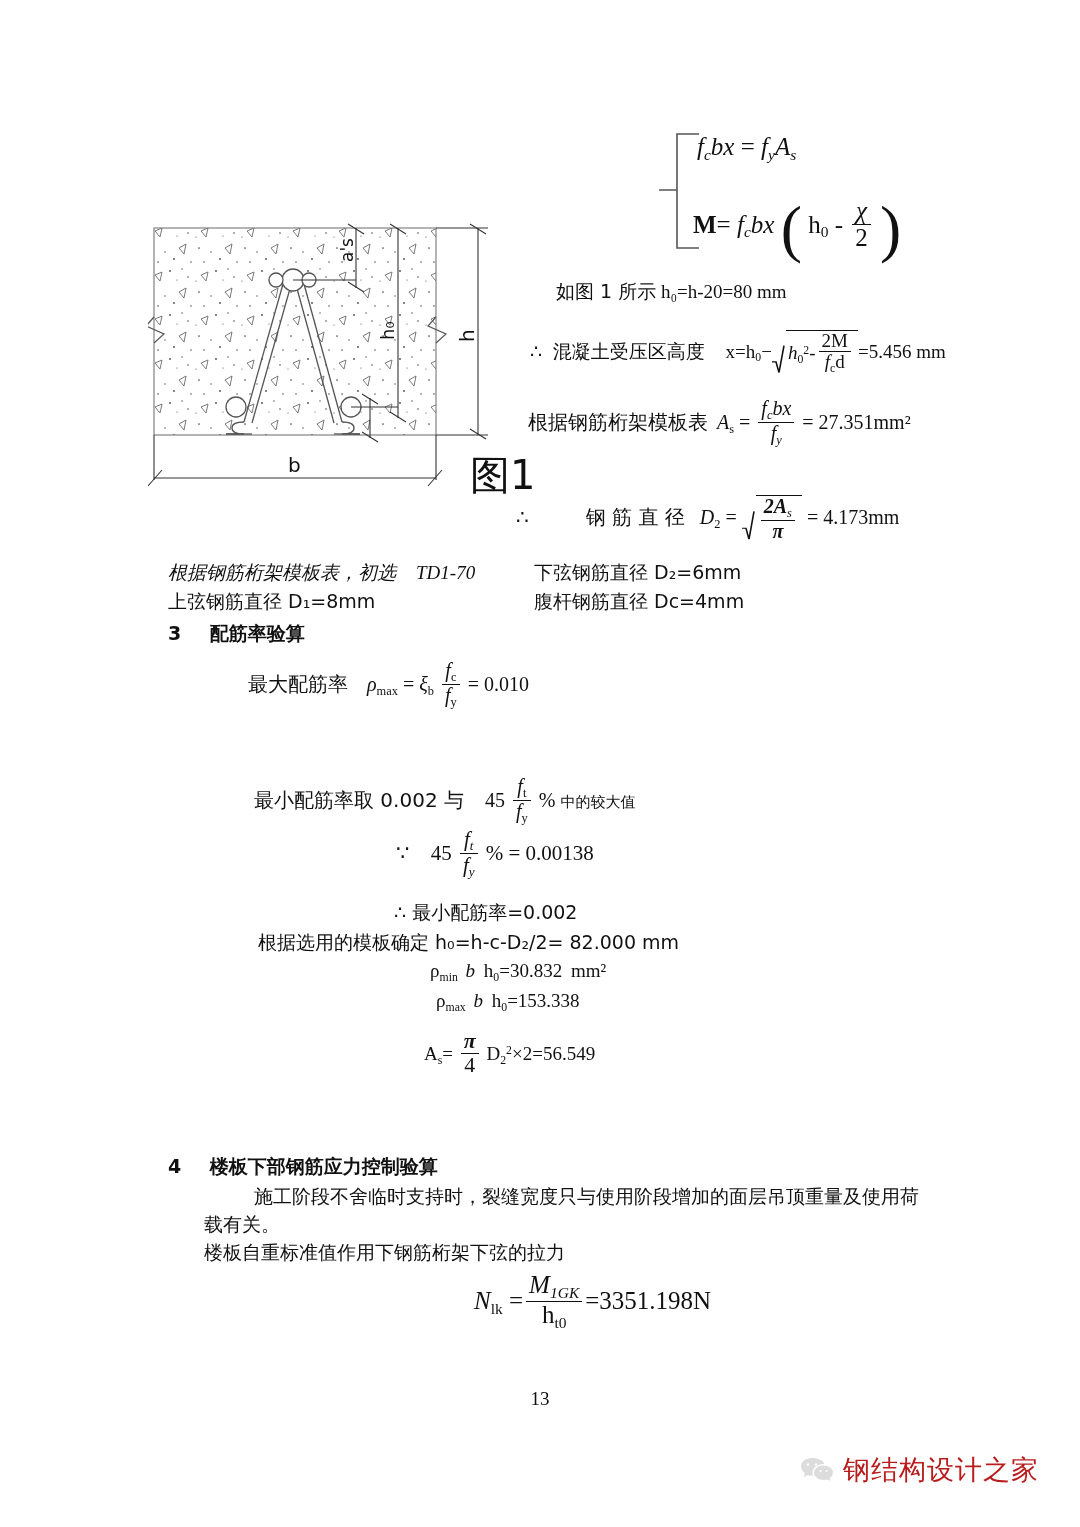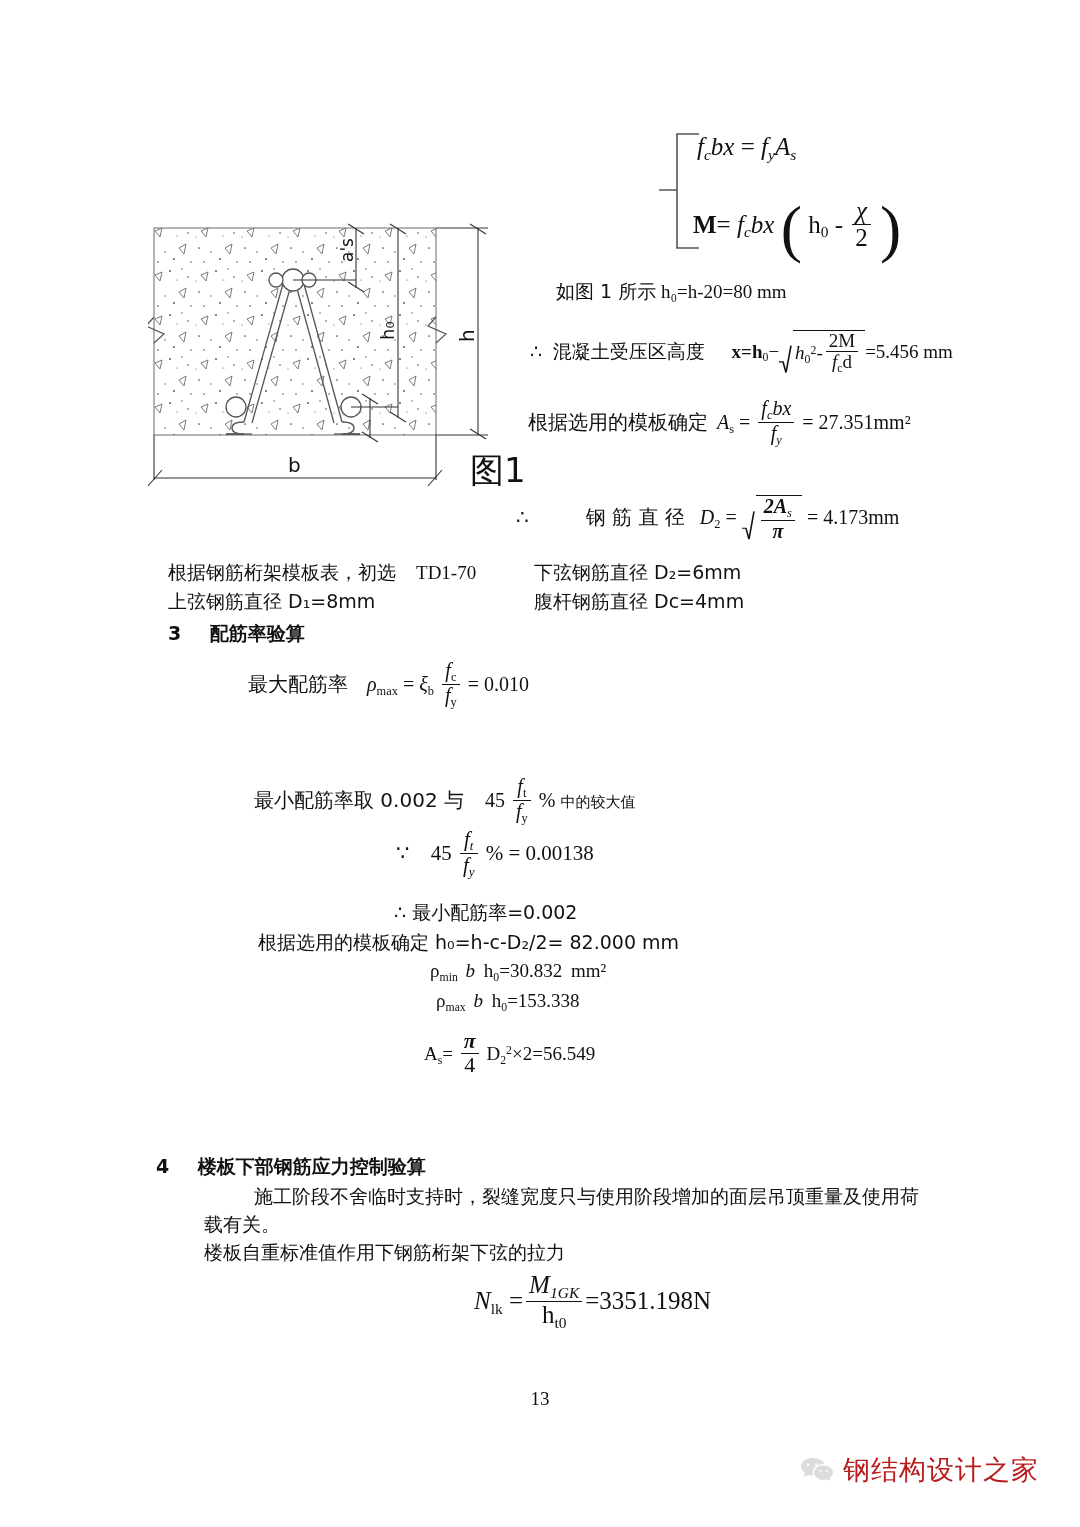--- a/index.html
+++ b/index.html
@@ -78,21 +78,21 @@
   .brace-wrap { position: relative; display: block; width: 310px; height: 128px; }
   .brace-svg { position: absolute; left: 0; top: 0; }
   .sys-line1 { position: absolute; left: 42px; top: 5px; font-size: 25px; }
   .sys-line2 { position: absolute; left: 38px; top: 72px; font-size: 25px; }
 
   
   #figure { position: absolute; left: 148px; top: 222px; width: 370px; height: 275px; }
   #figure svg { display: block; }
   .fig-caption {
     position: absolute; left: 470px; top: 448px;
-    font-size: 34px;
+    font-size: 40px;
     font-family: "DejaVu Sans", "Liberation Sans", sans-serif;
   }
   .heading {
     font-family: "DejaVu Sans", "Liberation Sans", sans-serif;
     font-weight: bold;
     font-size: 19px;
   }
   .body-line { font-size: 19px; font-family: "DejaVu Sans", "Liberation Sans", sans-serif; }
 
   .footer-page {
@@ -248,49 +248,49 @@
 
   <div class="abs" style="left:556px; top:279px; font-size:19px;">
     <span class="cn">如图 1 所示</span>
     <span>h₀=h-20=80</span>
     <span>mm</span>
   </div>
 
   <div class="abs" style="left:530px; top:330px; font-size:19px;">
     <span>∴</span>
     <span class="cn" style="margin-left:6px;">混凝土受压区高度</span>
-    <span style="margin-left:22px;font-weight:bold;">x=h</span><sub>0</sub><span>−</span><span class="sqrt"><svg class="rad" viewBox="0 0 13 40" preserveAspectRatio="none">
+    <span style="margin-left:16px;">x=h</span><sub>0</sub><span>−</span><span class="sqrt"><svg class="rad" viewBox="0 0 13 40" preserveAspectRatio="none">
           <path d="M0 24 L4 24 L7 39 L12 1" fill="none" stroke="#111" stroke-width="1.6"></path>
         </svg><span class="body"><span class="mi">h</span><sub>0</sub><sup>2</sup><span>-</span><span class="frac"><span class="num">2M</span><span class="den"><span class="mi">f</span><sub>c</sub><span>d</span></span></span></span></span><span>=5.456</span>
     <span>mm</span>
   </div>
 
   <div class="abs" style="left:528px; top:400px; font-size:20px;">
-    <span class="cn">根据选用的模板确定</span>
+    <span class="cn">根据钢筋桁架模板表</span>
     <span class="mi" style="margin-left:4px;">A</span><sub>s</sub>
     <span>=</span>
     <span class="frac">
       <span class="num"><span class="mi">f</span><span class="sub-i">c</span><span class="mi">bx</span></span>
       <span class="den"><span class="mi">f</span><span class="sub-i">y</span></span>
     </span>
     <span>= 27.351mm²</span>
   </div>
 
   <div class="abs" style="left:516px; top:495px; font-size:20px;">
     <span>∴</span>
     <span class="cn" style="margin-left:52px;">钢 筋 直 径</span>
     <span class="mi" style="margin-left:10px;">D</span><sub>2</sub>
     <span>=</span>
     <span class="sqrt"><svg class="rad" viewBox="0 0 13 40" preserveAspectRatio="none">
           <path d="M0 24 L4 24 L7 39 L12 1" fill="none" stroke="#111" stroke-width="1.6"></path>
         </svg><span class="body"><span class="frac"><span class="num"><span class="mb mi">2A</span><span class="sub-i">s</span></span><span class="den mi mb">π</span></span></span></span>
     <span>= 4.173mm</span>
   </div>
 
-  <div class="abs body-line" style="left:168px; top:560px;">
+  <div class="abs body-line" style="left:168px; top:560px;font-style:italic;">
     <span>根据钢筋桁架模板表，初选</span>
     <span style="margin-left:14px; font-family:'Liberation Serif',serif;">TD1-70</span>
   </div>
   <div class="abs body-line" style="left:534px; top:560px;">下弦钢筋直径 D₂=6mm</div>
   <div class="abs body-line" style="left:168px; top:589px;">上弦钢筋直径  D₁=8mm</div>
   <div class="abs body-line" style="left:534px; top:589px;">腹杆钢筋直径 Dc=4mm</div>
 
   <div class="abs heading" style="left:168px; top:621px;">
     <span>3</span>
     <span style="margin-left:22px;">配筋率验算</span>
@@ -350,21 +350,21 @@
   <div class="abs" style="left:424px; top:1032px; font-size:19px;">
     <span>A</span><sub>s</sub><span>=</span>
     <span class="frac">
       <span class="num mi mb" style="font-size:1.15em;">π</span>
       <span class="den" style="font-size:1.15em;">4</span>
     </span>
     <span>D</span><sub>2</sub><sup>2</sup><span>×2=56.549</span>
   </div>
 
 
-  <div class="abs heading" style="left:156px; top:1154px;">
+  <div class="abs heading" style="left:168px; top:1154px;">
     <span>4</span>
     <span style="margin-left:22px;">楼板下部钢筋应力控制验算</span>
   </div>
 
   <div class="abs body-line" style="left:254px; top:1184px;">施工阶段不舍临时支持时，裂缝宽度只与使用阶段增加的面层吊顶重量及使用荷</div>
   <div class="abs body-line" style="left:204px; top:1212px;">载有关。</div>
   <div class="abs body-line" style="left:204px; top:1240px;">楼板自重标准值作用下钢筋桁架下弦的拉力</div>
 
   <div class="abs" style="left:474px; top:1274px; font-size:25px;">
     <span class="mi">N</span><sub>lk</sub>

